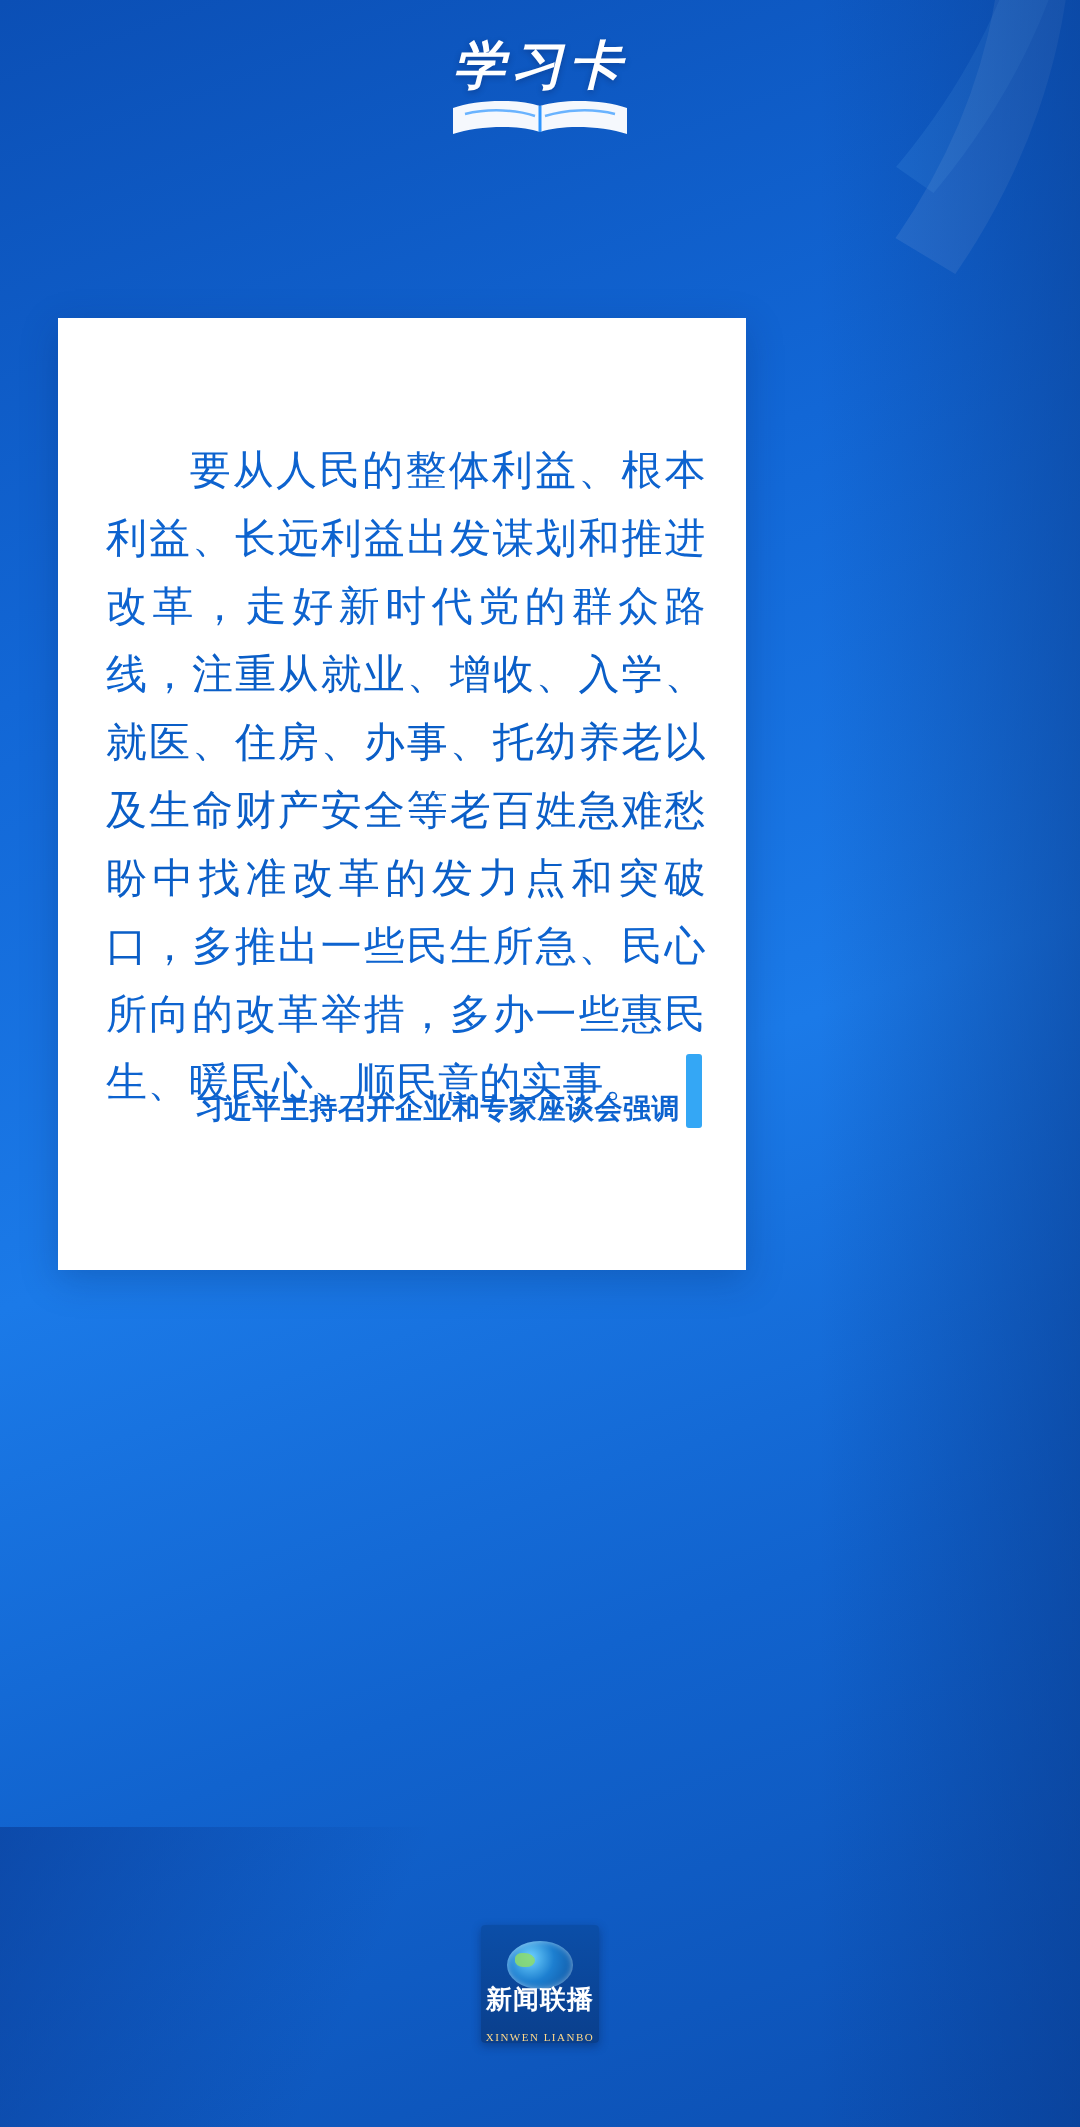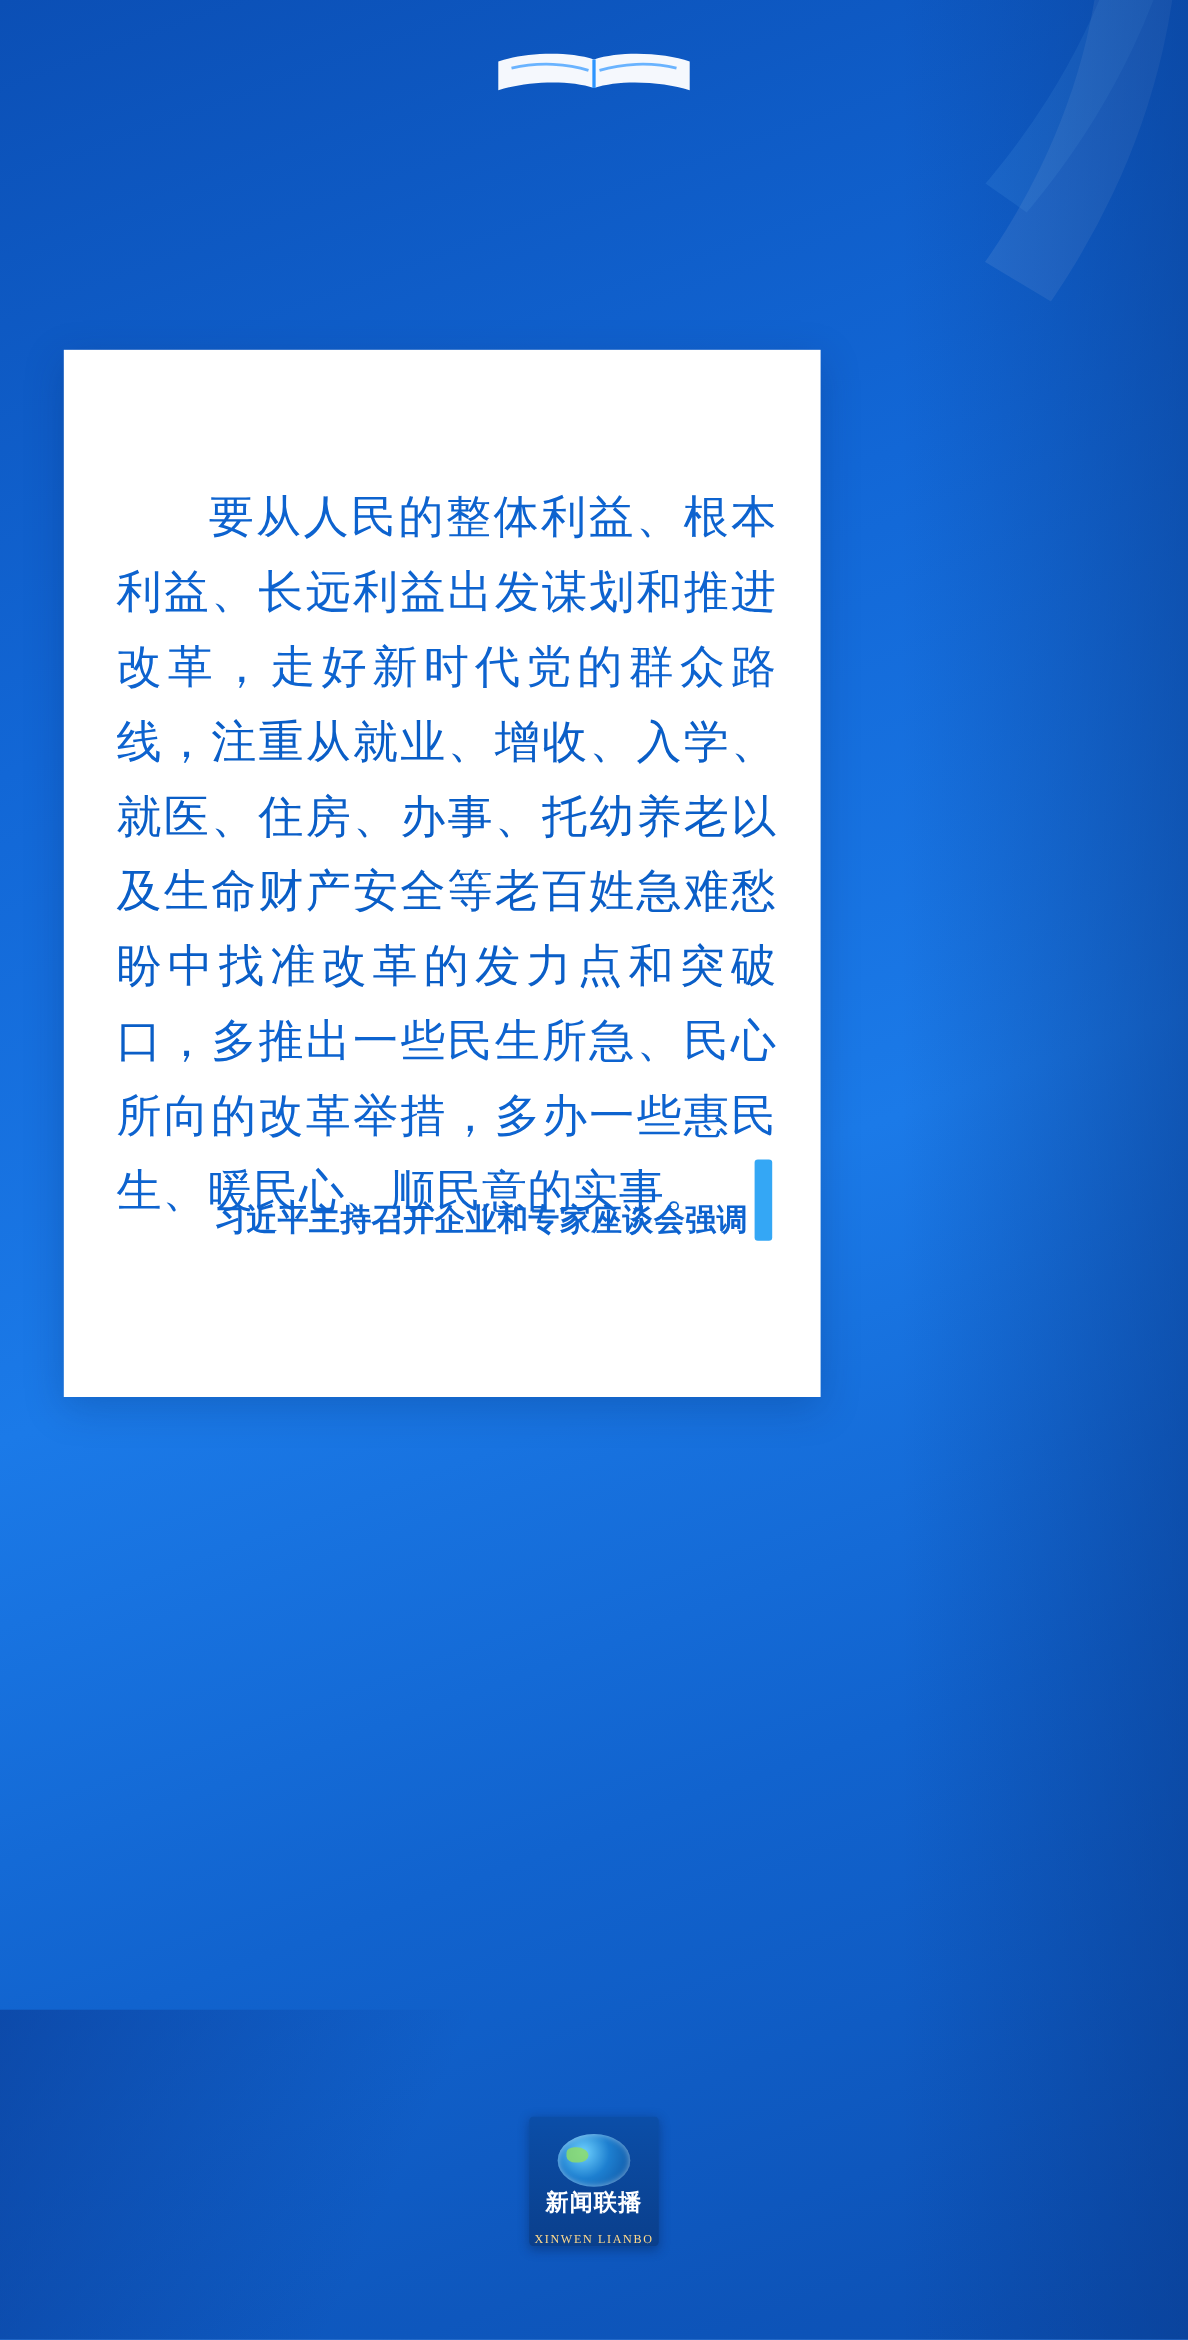--- a/index.html
+++ b/index.html
@@ -250,21 +250,21 @@
     width: 20px; height: 14px;
     background: #8ddc6a;
     border-radius: 40% 60% 50% 45%;
     opacity: .85;
   }
   .badge-cn {
     position: absolute;
     left: 0; right: 0;
     bottom: 26px;
     font-family: "DejaVu Sans", sans-serif;
-    font-size: 21px;
+    font-size: 26px;
     font-weight: bold;
     color: #ffffff;
     letter-spacing: 1px;
   }
   .badge-en {
     position: absolute;
     left: 0; right: 0;
     bottom: 0;
     font-family: Liberation Serif, serif;
     font-size: 11px;
@@ -281,20 +281,21 @@
   <div class="swoosh sw1"></div>
   <div class="swoosh sw2"></div>
   <div class="swoosh sw3"></div>
   <div class="wave wv3"></div>
   <div class="wave wv1"></div>
   <div class="wave wv2"></div>
   <div class="corner-dark"></div>
   <div class="right-glow"></div>
 
   <div class="logo">
+    <div class="logo-text">学习卡</div>
     <div class="logo-book">
       <svg width="190" height="42" viewBox="0 0 190 42">
         <path d="M95 8 C70 0, 30 2, 8 10 L8 36 C32 28, 72 26, 95 34 Z" fill="#ffffff" opacity="0.96"></path>
         <path d="M95 8 C120 0, 160 2, 182 10 L182 36 C158 28, 118 26, 95 34 Z" fill="#ffffff" opacity="0.96"></path>
         <path d="M95 8 L95 34" stroke="#2d95ff" stroke-width="3" fill="none"></path>
         <path d="M20 16 C45 10, 72 12, 90 18" stroke="#2d95ff" stroke-width="2.5" fill="none" opacity="0.7"></path>
         <path d="M100 18 C120 12, 146 10, 170 16" stroke="#2d95ff" stroke-width="2.5" fill="none" opacity="0.7"></path>
       </svg>
     </div>
   </div>

